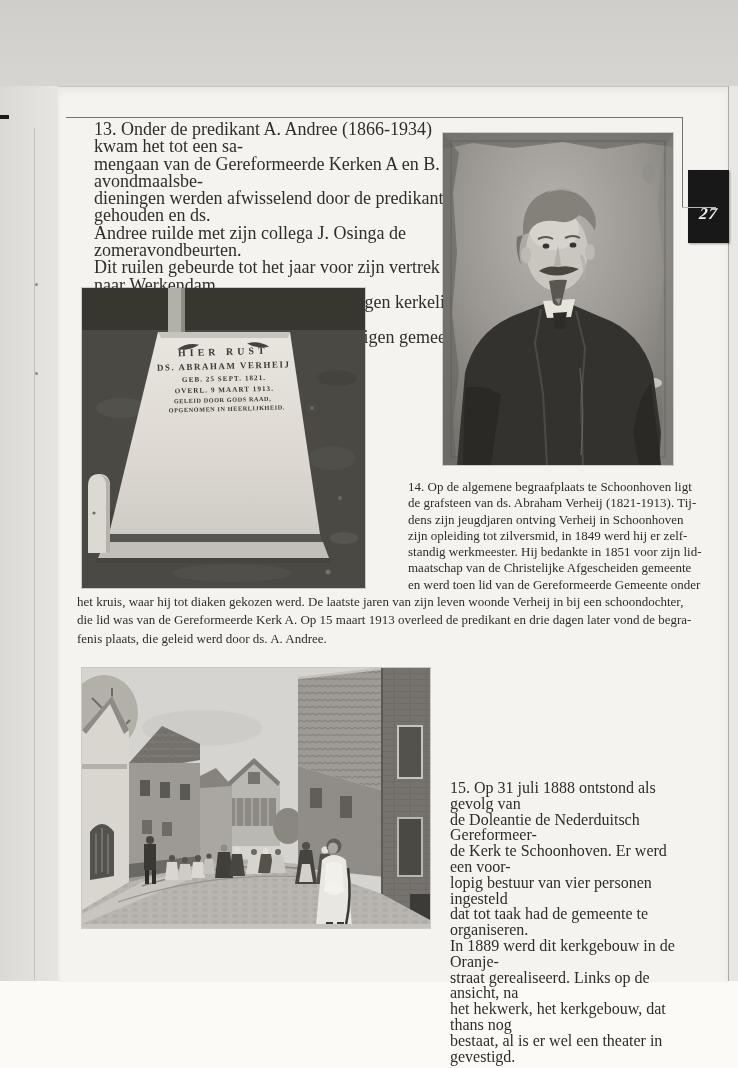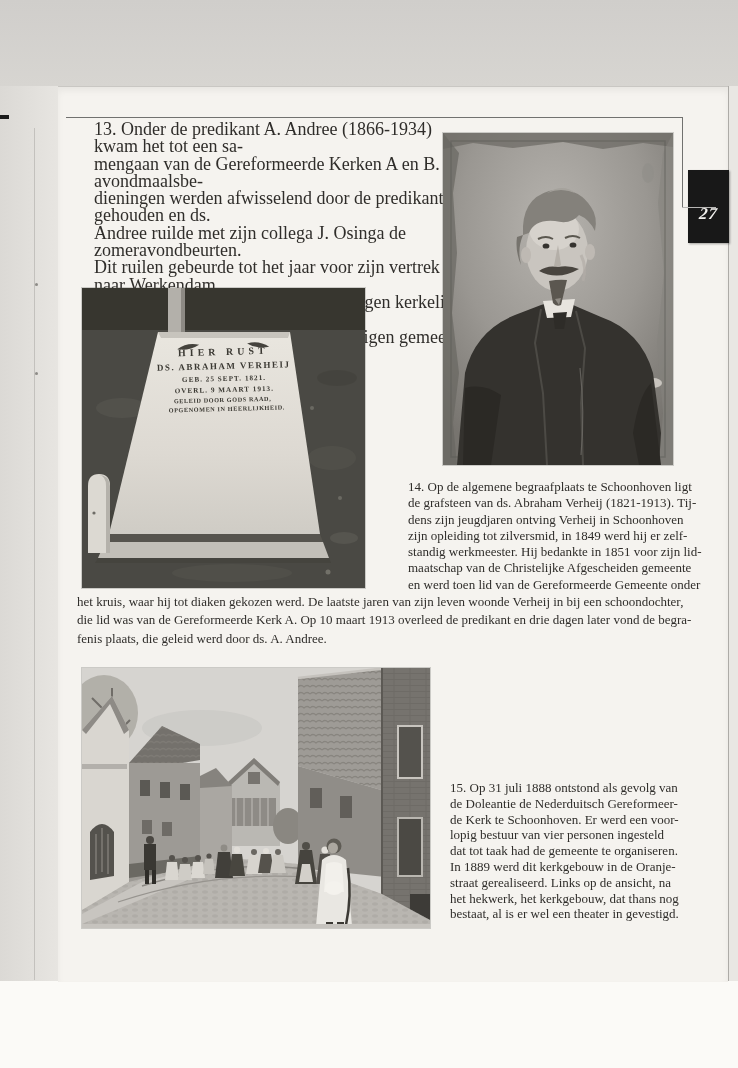--- a/index.html
+++ b/index.html
@@ -22,21 +22,21 @@
   #tab{left:688px;top:170px;width:41px;height:73px;background:#181818;box-shadow:1px 1px 2px rgba(0,0,0,.35);}
   #tab-rule{left:682px;top:207px;width:34px;height:1px;background:#b7b6b4;}
   #tab-num{position:absolute;left:0;top:34px;width:100%;text-align:center;
            color:#f1f0ed;font-style:italic;font-weight:700;font-size:16.5px;
            letter-spacing:1px;transform:skewX(-6deg);}
   
   .txt{color:#2f2d2a;white-space:pre-line;}
   #para13{left:82px;top:121px;width:380px;font-size:18px;line-height:17.3px;margin-left:12px;}
   #para14col{left:408px;top:479px;width:312px;font-size:13px;line-height:16.3px;}
   #para14full{left:77px;top:593px;width:640px;font-size:13px;line-height:18.3px;}
-  #para15{left:450px;top:780px;width:242px;font-size:13px;line-height:15.8px;}
+  #para15{left:450px;top:780px;width:242px;font-size:16px;line-height:15.8px;}
   
   .photo{box-shadow:0 0 0 1px rgba(80,78,74,.25);}
   #photo-portrait{left:443px;top:133px;width:230px;height:332px;}
   #photo-grave{left:82px;top:288px;width:283px;height:300px;}
   #photo-street{left:82px;top:668px;width:348px;height:260px;}
   svg{display:block;}
 </style>
 </head>
 <body>
 
@@ -169,21 +169,21 @@
   </div>
 
   <div id="para14col" class="abs txt">14. Op de algemene begraafplaats te Schoonhoven ligt
 de grafsteen van ds. Abraham Verheij (1821-1913). Tij-
 dens zijn jeugdjaren ontving Verheij in Schoonhoven
 zijn opleiding tot zilversmid, in 1849 werd hij er zelf-
 standig werkmeester. Hij bedankte in 1851 voor zijn lid-
 maatschap van de Christelijke Afgescheiden gemeente
 en werd toen lid van de Gereformeerde Gemeente onder</div>
   <div id="para14full" class="abs txt">het kruis, waar hij tot diaken gekozen werd. De laatste jaren van zijn leven woonde Verheij in bij een schoondochter,
-die lid was van de Gereformeerde Kerk A. Op 10 maart 1913 overleed de predikant en drie dagen later vond de begra-
+die lid was van de Gereformeerde Kerk A. Op 15 maart 1913 overleed de predikant en drie dagen later vond de begra-
 fenis plaats, die geleid werd door ds. A. Andree.</div>
 
   <div id="photo-street" class="abs photo">
     <svg width="348" height="260" viewBox="0 0 348 260">
       <defs>
         <pattern id="cob" width="10" height="6" patternUnits="userSpaceOnUse">
           <ellipse cx="3" cy="2" rx="3" ry="1.7" fill="#a5a29c"></ellipse>
           <ellipse cx="8" cy="5" rx="3" ry="1.7" fill="#b6b3ad"></ellipse>
         </pattern>
         <pattern id="tile" width="12" height="7" patternUnits="userSpaceOnUse">

